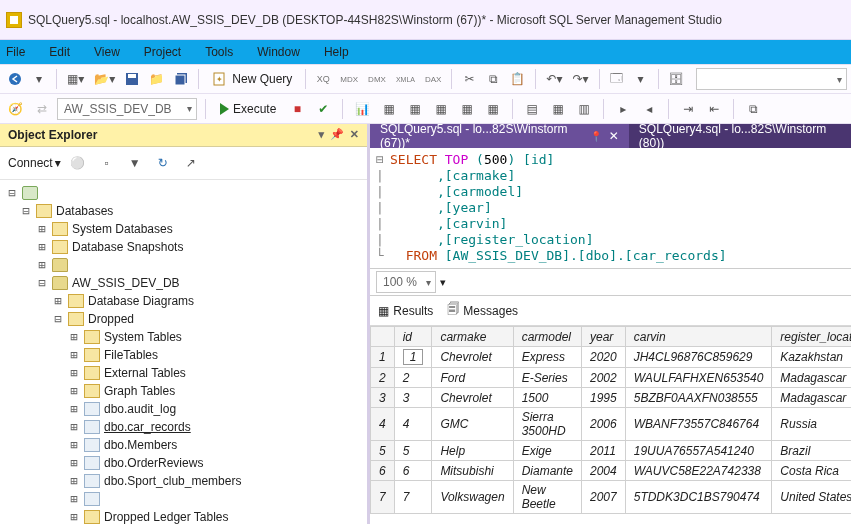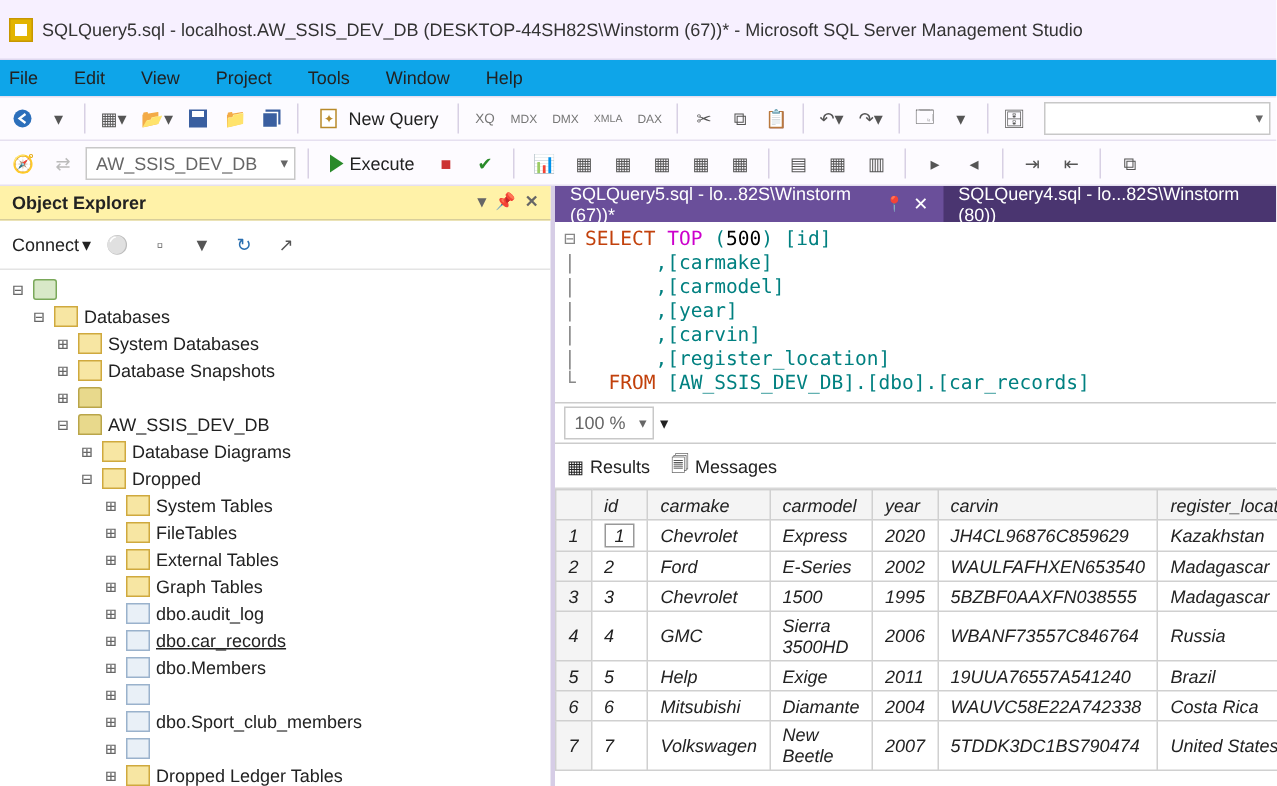--- a/index.html
+++ b/index.html
@@ -254,20 +254,21 @@
           <span class="sel">dbo.car_records</span>
         </div>
       <div class="tn ind4">
           <span class="tw">⊞</span>
           <span class="ic ic-table"></span>
           <span>dbo.Members</span>
         </div>
       <div class="tn ind4">
           <span class="tw">⊞</span>
           <span class="ic ic-table"></span>
+          <span>dbo.OrderReviews</span>
         </div>
       <div class="tn ind4">
           <span class="tw">⊞</span>
           <span class="ic ic-table"></span>
           <span>dbo.Sport_club_members</span>
         </div>
       <div class="tn ind4">
           <span class="tw">⊞</span>
           <span class="ic ic-table"></span>
         </div>

